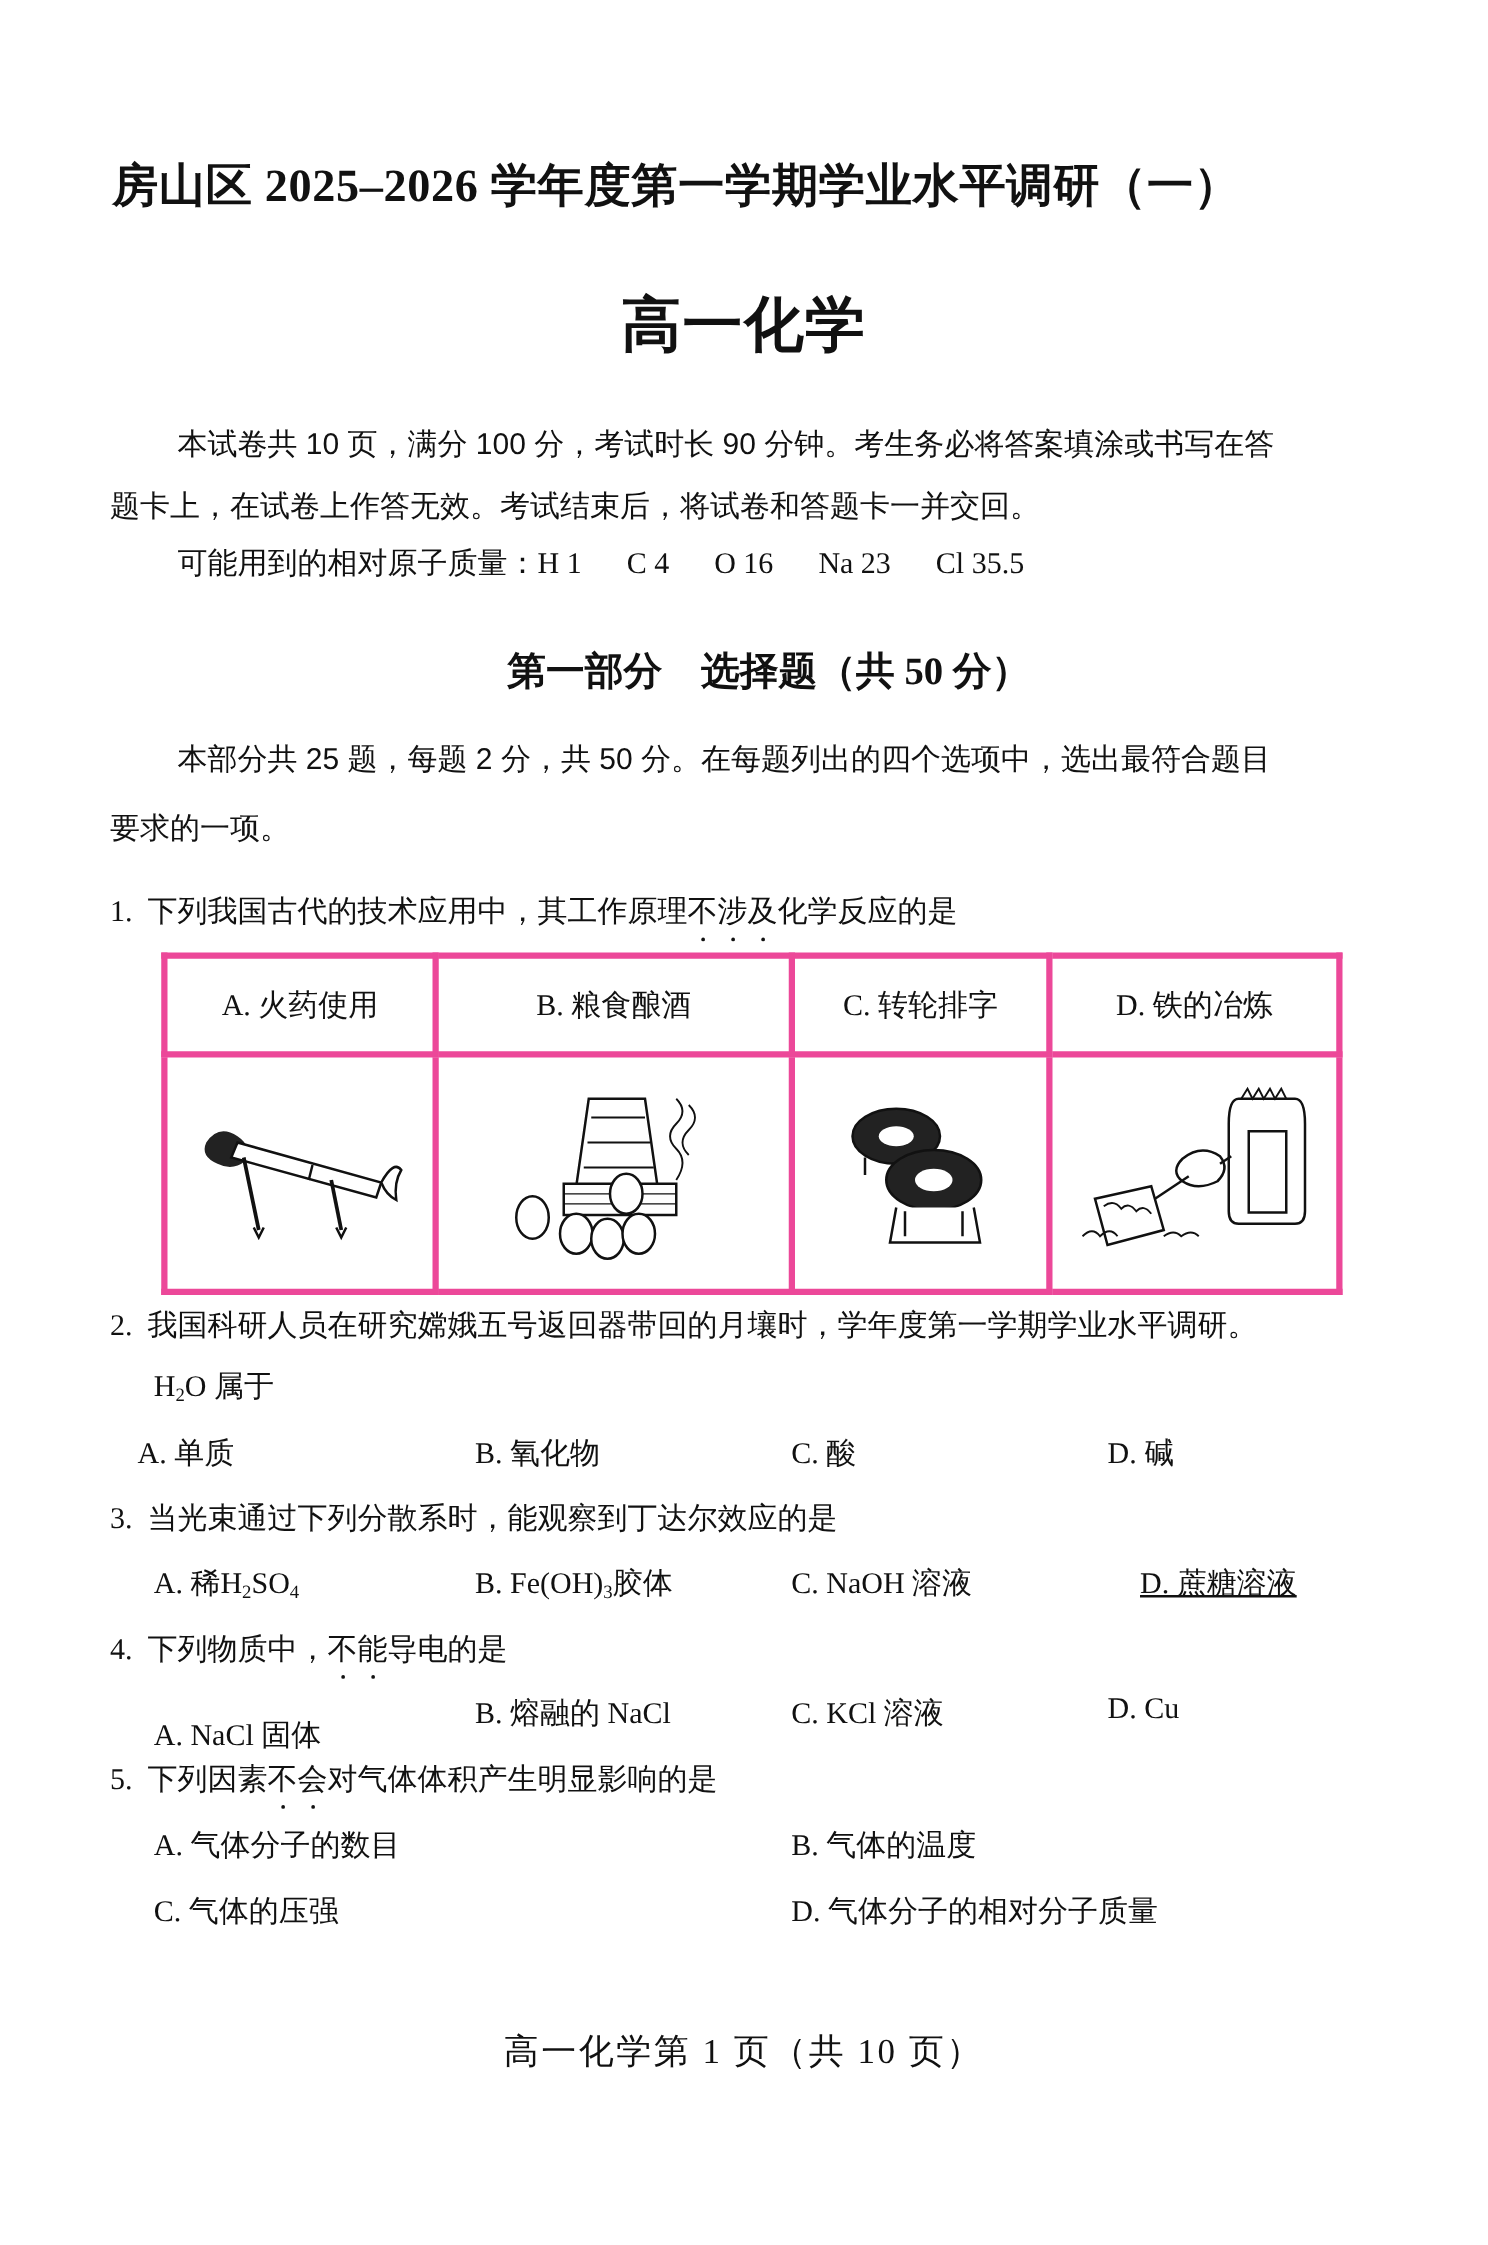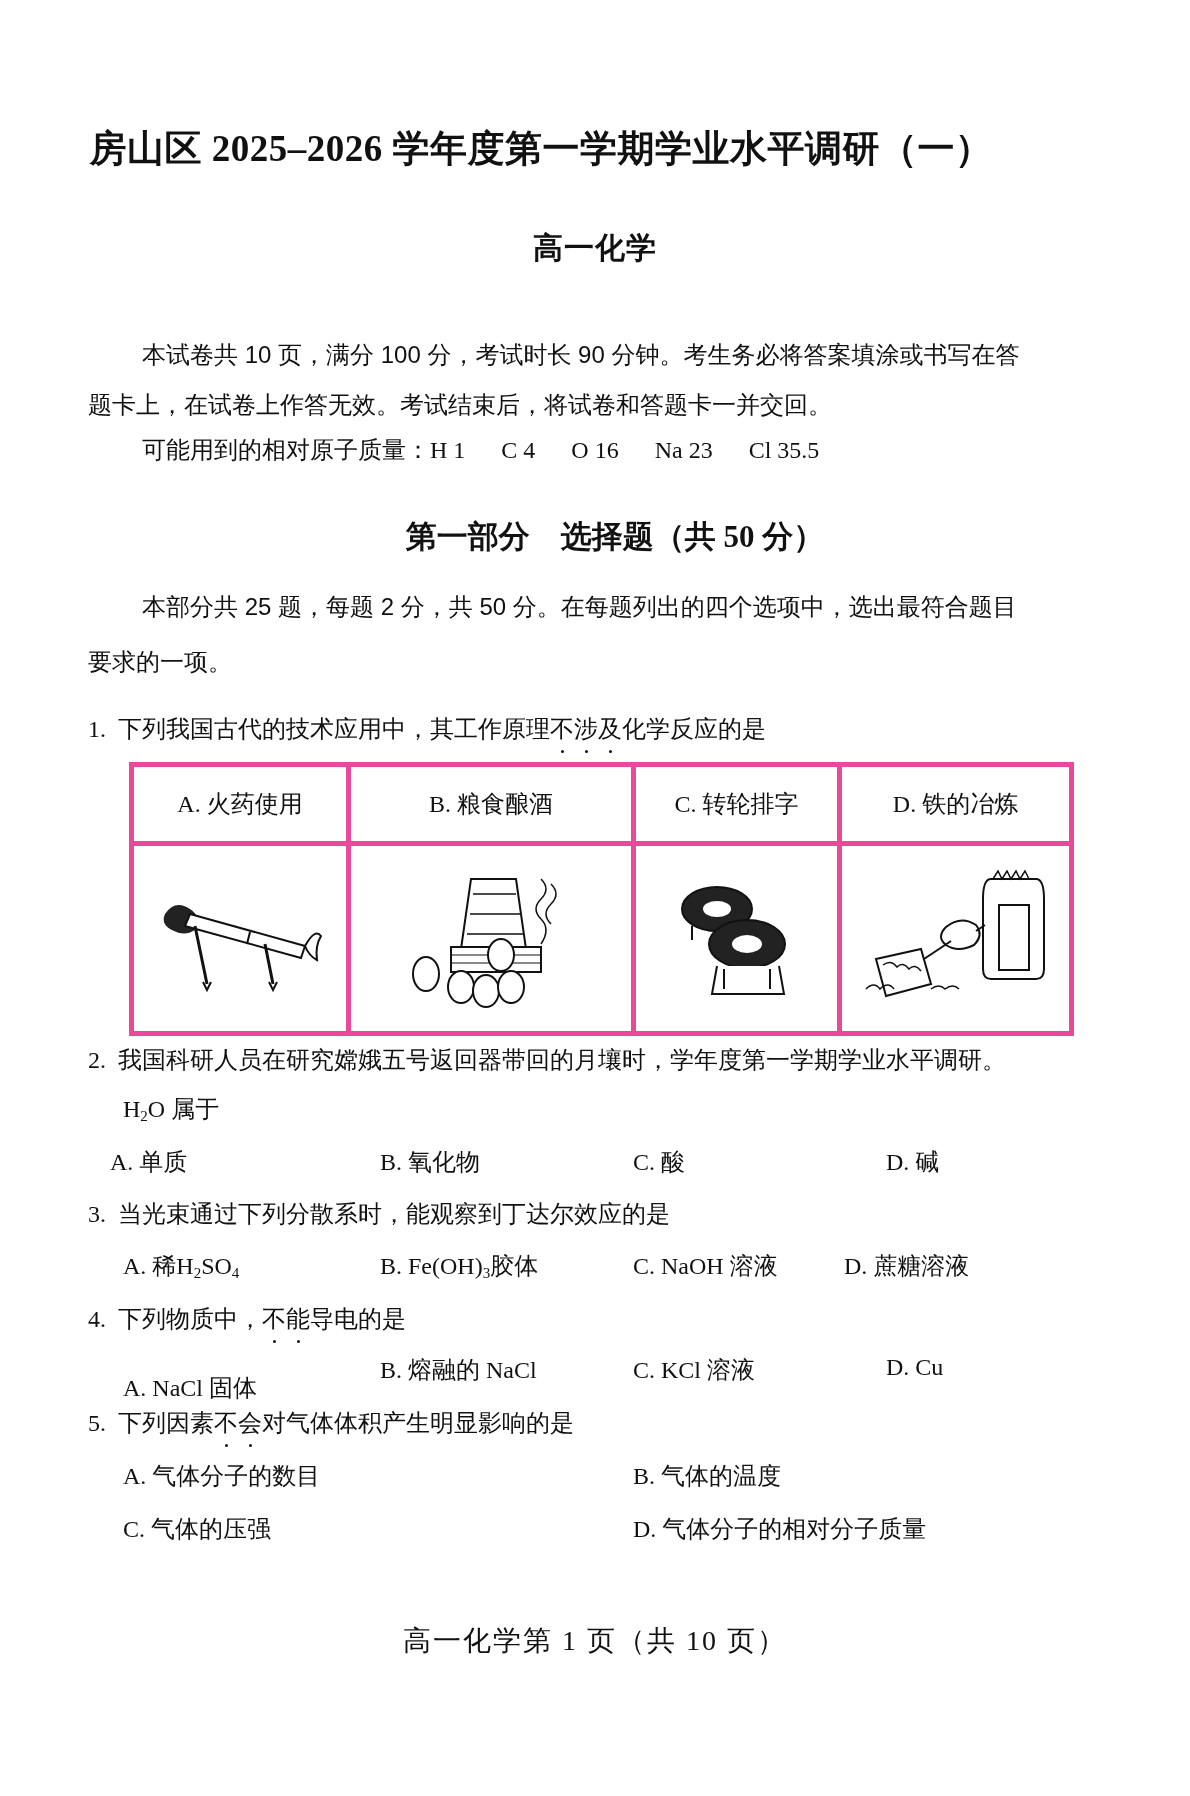--- a/index.html
+++ b/index.html
@@ -1,20 +1,20 @@
 <!DOCTYPE html>
 <html><head>
 <meta charset="utf-8">
 <style>
   html, body { margin:0; padding:0; background:#ffffff; }
   body { width:1190px; height:1796px; position:relative; overflow:hidden; color:#111;
          font-family:"Liberation Serif","DejaVu Serif",serif; }
   .abs { position:absolute; white-space:nowrap; }
   .title { left:0; width:1082px; text-align:center; font-size:37px; font-weight:bold; top:124px; letter-spacing:0.5px; }
-  .subtitle { left:0; width:1190px; text-align:center; font-size:30px; font-weight:bold; top:228px; letter-spacing:1px; }
+  .subtitle { left:0; width:1190px; text-align:center; font-size:48px; font-weight:bold; top:228px; letter-spacing:1px; }
   .sans { font-family:"Liberation Sans","DejaVu Sans",sans-serif; }
   .para { font-size:24px; }
   .section { left:0; width:1190px; text-align:center; font-size:31px; font-weight:bold; top:516px;padding-left:20px; }
   .q { font-size:24px; }
   .opt { font-size:24px; }
   .emph { position:relative; display:inline-block; }
   .emph::after { content:""; position:absolute; left:50%; bottom:-8px; width:3px; height:3px; margin-left:-1.5px; background:#111; border-radius:50%; }
   sub { font-size:15px; vertical-align:-4px; line-height:0; }
   table.q1 { position:absolute; left:129px; top:762px; width:945px; border-collapse:collapse; }
   table.q1 td { border:5px solid #ec4899; text-align:center; font-size:24px; }
@@ -123,21 +123,21 @@
   <span>3.</span>&nbsp;
   <span>当光束通过下列分散系时，能观察到丁达尔效应的是</span>
 </div>
 <div class="abs opt" style="left:123px; top:1250px;">
   <span>A.  稀H</span><sub>2</sub><span>SO</span><sub>4</sub>
 </div>
 <div class="abs opt" style="left:380px; top:1250px;">
   <span>B.  Fe(OH)</span><sub>3</sub><span>胶体</span>
 </div>
 <div class="abs opt" style="left:633px; top:1250px;">C.  NaOH 溶液</div>
-<div class="abs opt" style="left:844px; top:1250px;">D.  蔗糖溶液</div>
+<div class="abs opt" style="left:912px; top:1250px;text-decoration:underline;">D.  蔗糖溶液</div>
 
 <div class="abs q" style="left:88px; top:1303px;">
   <span>4.</span>&nbsp;
   <span>下列物质中，</span><span class="emph">不</span><span class="emph">能</span><span>导电的是</span>
 </div>
 <div class="abs opt" style="left:123px; top:1332px;margin-top:40px;">A.  NaCl 固体</div>
 <div class="abs opt" style="left:380px; top:1354px;">B.  熔融的 NaCl</div>
 <div class="abs opt" style="left:633px; top:1354px;">C.  KCl 溶液</div>
 <div class="abs opt" style="left:886px; top:1354px;">D.  Cu</div>
 

